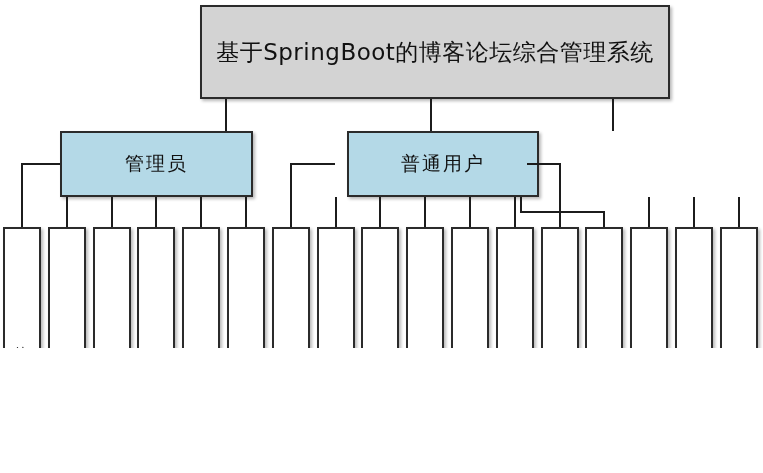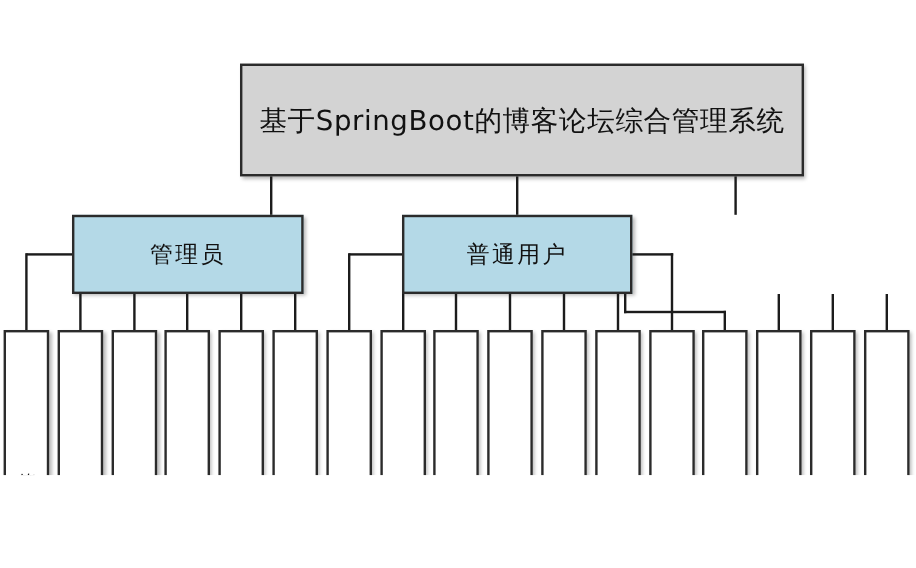--- a/index.html
+++ b/index.html
@@ -1,37 +1,36 @@
 <!DOCTYPE html>
 <html><head>
 <meta charset="utf-8">
 <style>
   html,body{margin:0;padding:0;background:#ffffff;}
   .canvas{
     position:relative;width:763px;height:348px;background:#ffffff;
     font-family:"DejaVu Sans","Liberation Sans",sans-serif;color:#111;
     overflow:hidden;
-    margin-top:48px;
   }
   .box{
     position:absolute;box-sizing:border-box;
     border:2px solid #2b2b2b;
     display:flex;align-items:center;justify-content:center;
     box-shadow:2px 2px 3px rgba(0,0,0,0.28);
     text-align:center;
   }
   .root{
     left:200px;top:5px;width:470px;height:94px;
     background:#d3d3d3;font-size:23px;letter-spacing:0.5px;
   }
   .lvl2{
     top:131px;height:66px;background:#b4d9e7;font-size:19px;letter-spacing:2px;
   }
   .g0{left:60px;width:193px;}
-  .g1{left:335px;width:192px;}
+  .g1{left:347px;width:192px;}
   .g2{left:566px;width:194px;}
   .leaf{
     position:absolute;top:227px;width:38px;height:240px;box-sizing:border-box;
     background:#ffffff;border:2px solid #2b2b2b;
     display:flex;align-items:center;justify-content:center;
     box-shadow:2px 2px 3px rgba(0,0,0,0.28);
   }
   .leaf span{
     writing-mode:vertical-lr;text-orientation:upright;
     font-size:14px;line-height:1;letter-spacing:6px;color:#1a1a1a;

